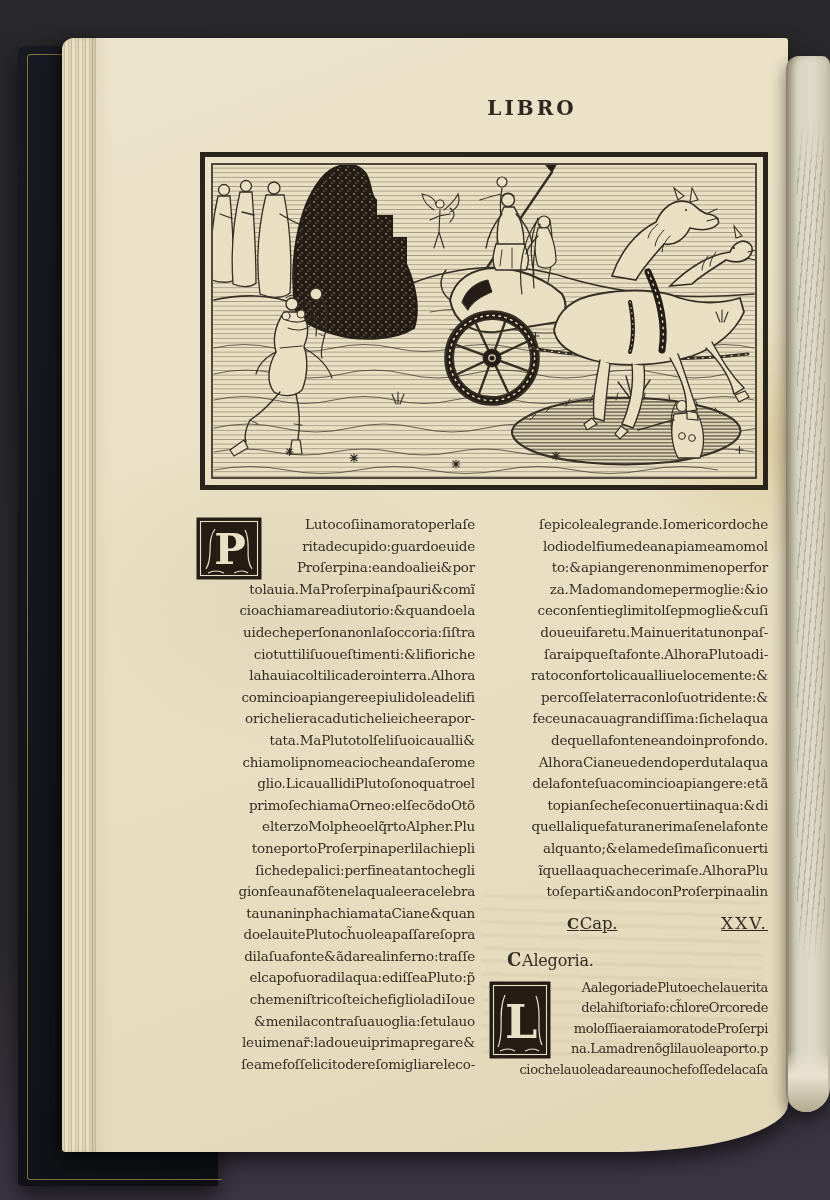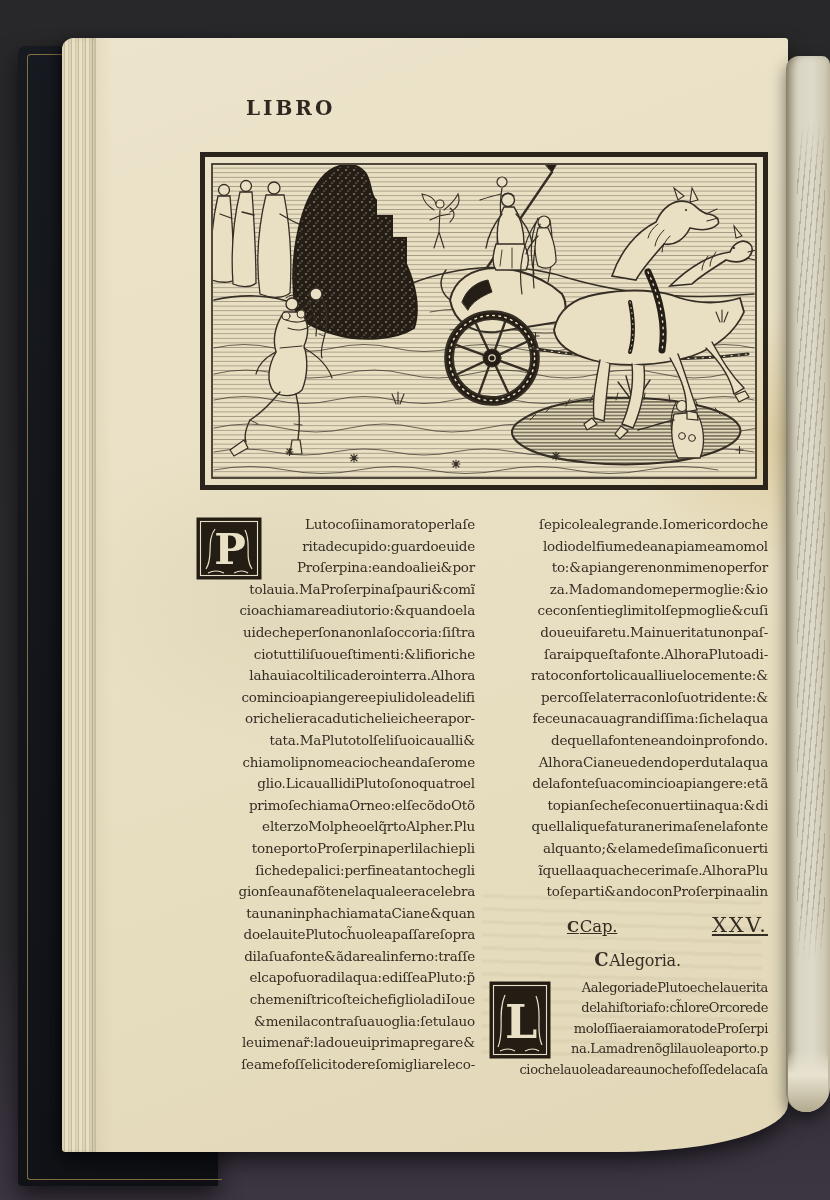--- a/index.html
+++ b/index.html
@@ -58,21 +58,21 @@
     opacity:.75;border-radius:8px;
   }
   .fore-edge .roll{
     position:absolute;left:2px;right:2px;bottom:0;height:62px;
     background:linear-gradient(180deg, rgba(238,233,216,0) 0, #e8e3d0 40%, #b2aa8e 100%);
     border-radius:10px 10px 28px 22px;
   }
   
   .running-head{
     position:absolute;left:134px;top:58px;width:572px;padding-left:50px;
-    font-size:20px;font-weight:bold;letter-spacing:3px;
+    text-align:center;font-size:20px;font-weight:bold;letter-spacing:3px;
     color:#2e2820;z-index:1;
   }
   .woodcut{
     position:absolute;left:138px;top:114px;width:568px;height:338px;z-index:1;
   }
   .columns{
     position:absolute;left:134px;top:478px;width:572px;display:flex;gap:14px;z-index:1;
     color:#342d23;font-size:13.5px;letter-spacing:-0.2px;
   }
   .col{width:279px;flex:0 0 279px;}
@@ -83,23 +83,23 @@
   .line.single{justify-content:flex-start;}
   .alegoria-par .line{height:20.5px;}
   .alegoria-par{font-size:13px;letter-spacing:-0.35px;}
   .drop-cap{float:left;width:66px;height:63px;margin:1px 8px 0 0;}
   .drop-cap-l{float:left;width:62px;height:78px;margin:1px 7px 0 0;}
   .cap-row{
     display:flex;justify-content:space-between;align-items:baseline;
     padding-left:78px;margin-top:8px;height:26px;text-decoration:underline;
   }
   .cap-label{font-size:16.5px;}
-  .cap-number{font-size:21px;letter-spacing:2px;}
+  .cap-number{font-size:17px;letter-spacing:2px;}
   .pilcrow{font-weight:bold;font-size:1.12em;margin-right:1px;}
-  .alegoria-head{text-align:center;padding-left:18px;margin-top:10px;height:24px;font-size:16px;}
+  .alegoria-head{padding-left:18px;margin-top:10px;height:24px;font-size:16px;}
   .alegoria-par{margin-top:7px;}
 </style>
 </head>
 <body>
 
 <div class="cover">
   <div class="gold-line"></div>
 </div>
 
 <div class="page">

